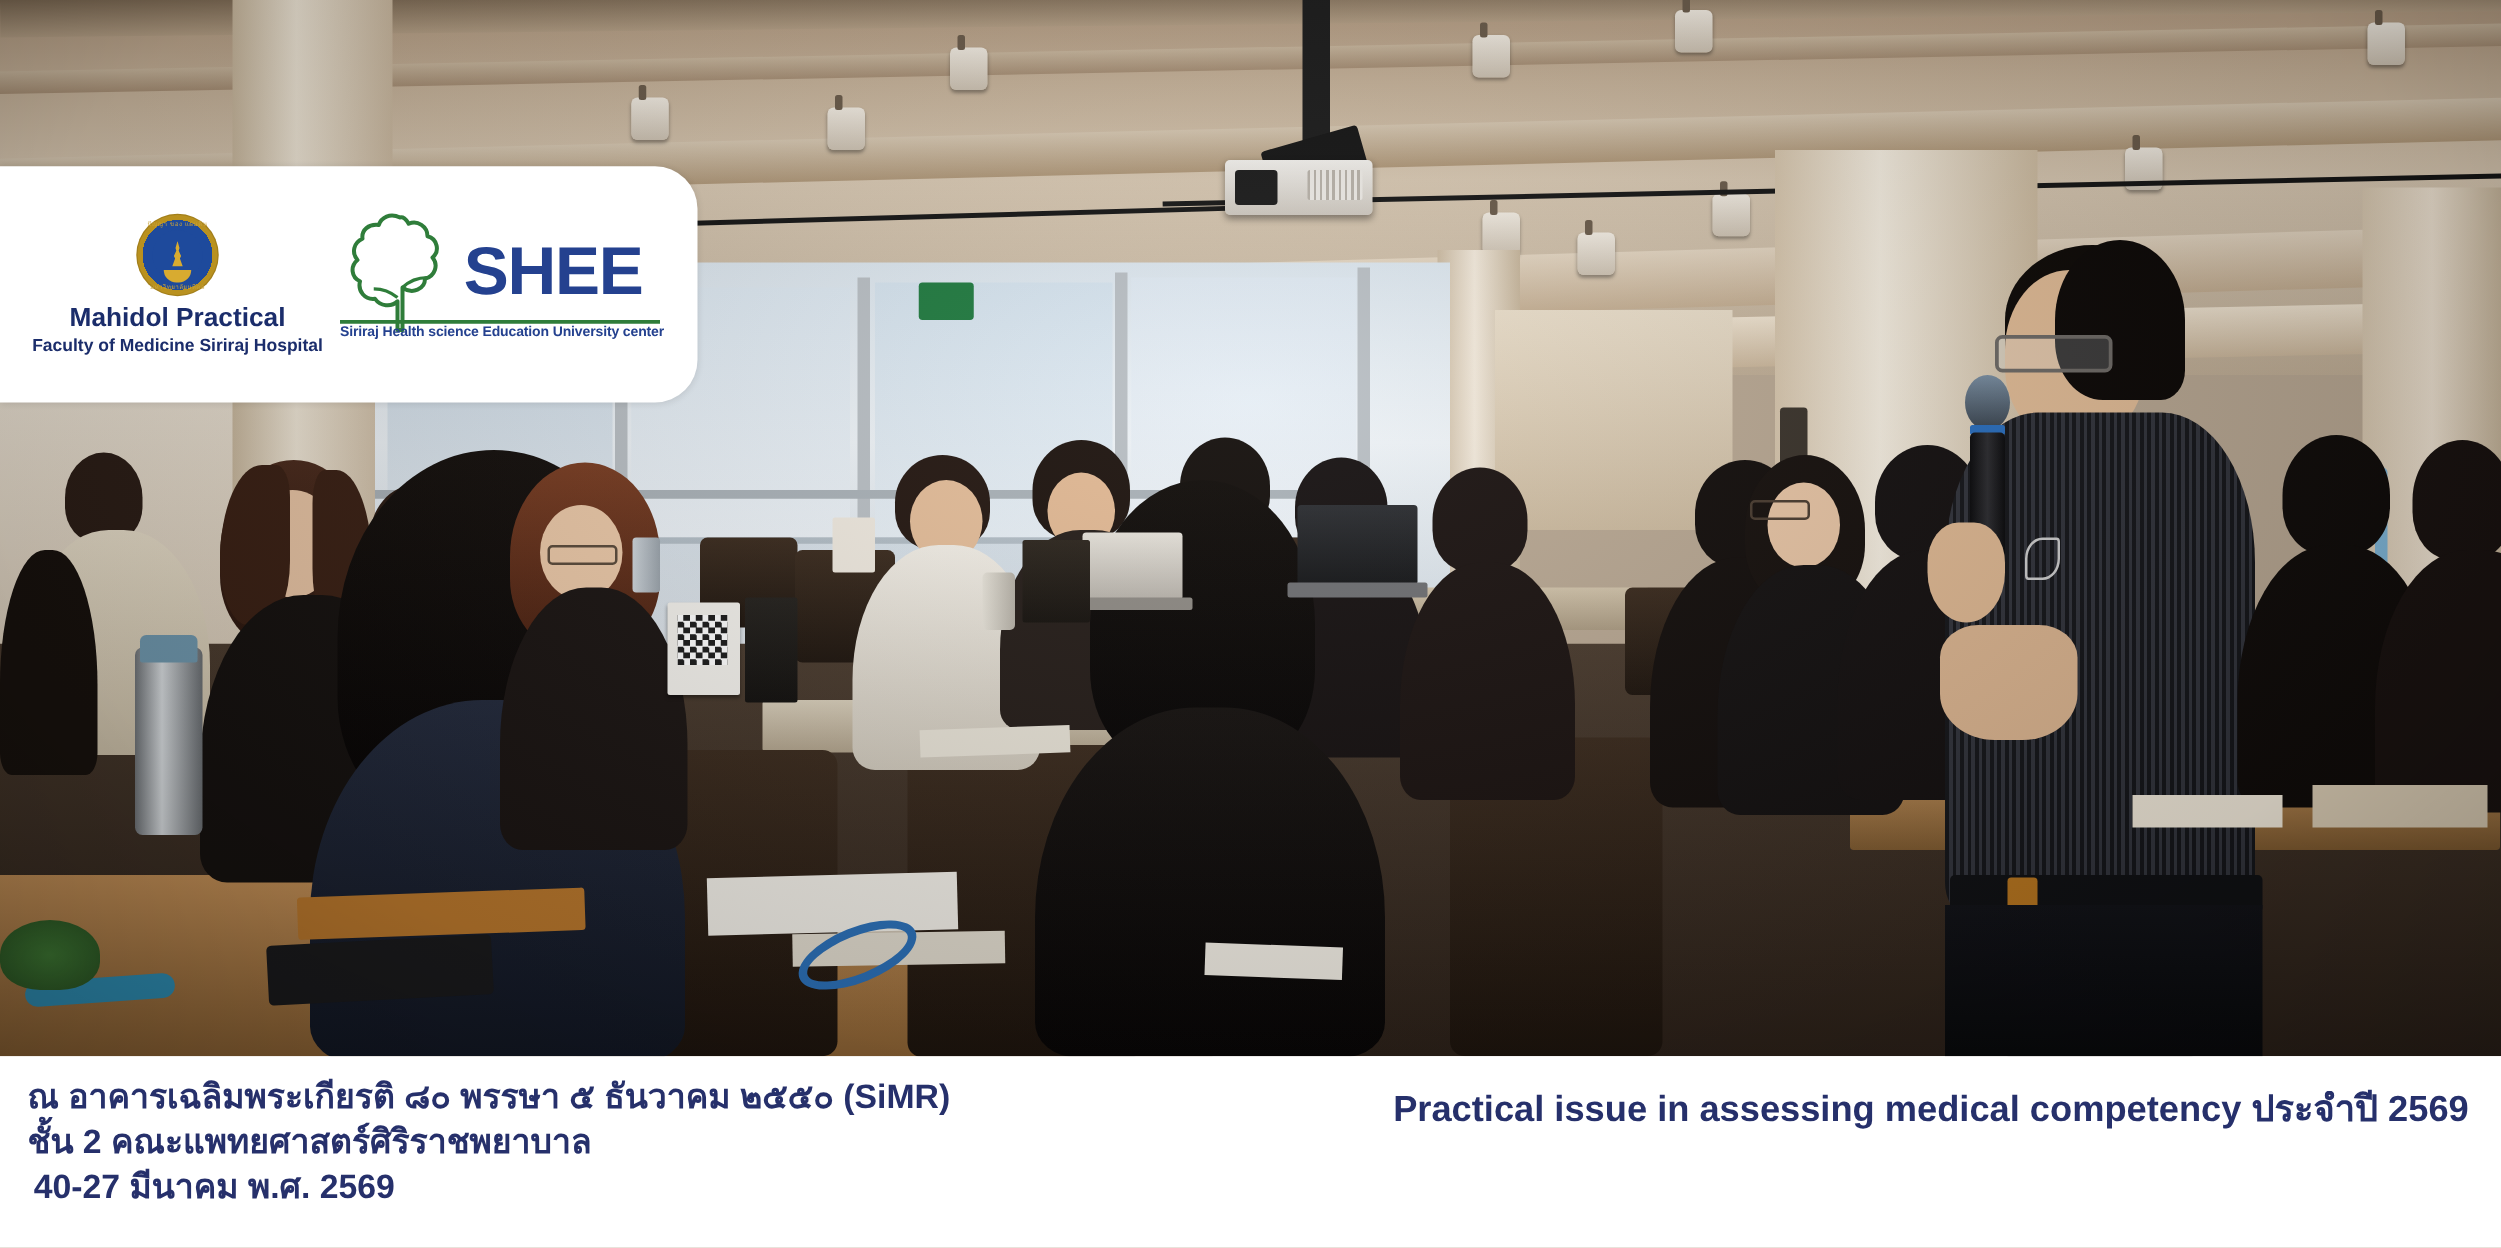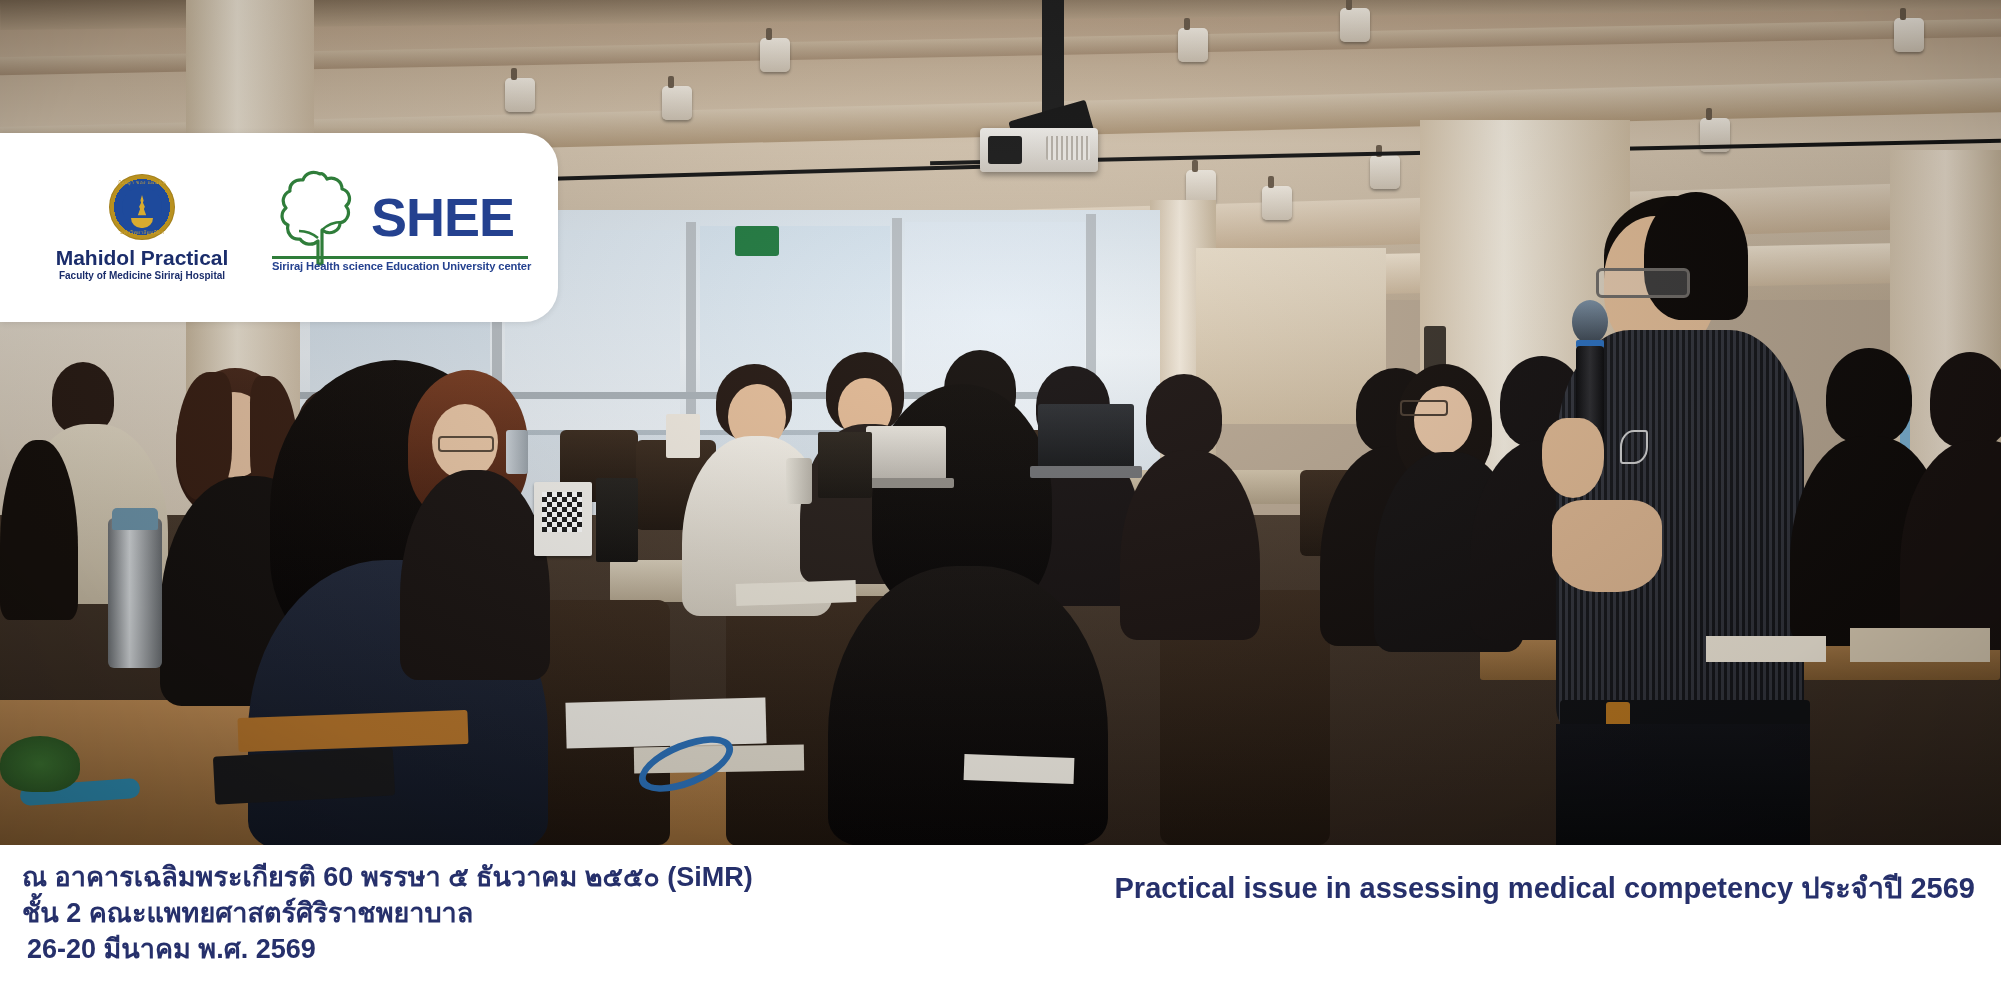--- a/index.html
+++ b/index.html
@@ -90,21 +90,21 @@
   .crest-fig{position:absolute;left:50%;top:52%;transform:translate(-50%,-50%);
     width:16px;height:26px;background:#d8ab30;
     clip-path:polygon(50% 0%,60% 22%,56% 30%,68% 46%,62% 54%,76% 78%,24% 78%,38% 54%,32% 46%,44% 30%,40% 22%);}
   .crest-base{position:absolute;left:50%;top:68%;transform:translateX(-50%);
     width:22px;height:10px;border-radius:0 0 11px 11px;background:#d8ab30;}
   .crest-txt-top{position:absolute;left:0;top:4px;width:100%;text-align:center;
     font-size:5px;color:#c9a23a;letter-spacing:.4px;}
   .crest-txt-bot{position:absolute;left:0;bottom:4px;width:100%;text-align:center;
     font-size:5px;color:#c9a23a;letter-spacing:.3px;}
   .mu-name{margin-top:7px;font-size:21px;font-weight:700;color:#1b2d6b;line-height:1.06;white-space:nowrap;}
-  .mu-sub{margin-top:2px;font-size:10px;font-weight:700;color:#1b2d6b;line-height:1.06;white-space:nowrap;}
+  .mu-sub{margin-top:2px;font-size:14px;font-weight:700;color:#1b2d6b;line-height:1.06;white-space:nowrap;}
 
   .shee{position:relative;margin-left:10px;width:264px;height:128px;}
   .tree{position:absolute;left:6px;top:4px;width:96px;height:98px;}
   .shee-word{position:absolute;left:82px;top:26px;font-size:54px;font-weight:800;color:#24418f;
     letter-spacing:-1px;line-height:1;font-family:"Liberation Sans",sans-serif;margin-left:23px;}
   .shee-rule{position:absolute;left:6px;top:92px;width:256px;height:3px;background:#2f7d3a;}
   .shee-sub{position:absolute;left:6px;top:96px;width:262px;font-size:11.2px;font-weight:700;
     color:#24418f;white-space:nowrap;letter-spacing:-.1px;}
 
   
@@ -334,22 +334,22 @@
       </svg>
       <div class="shee-word">SHEE</div>
       <div class="shee-rule"></div>
       <div class="shee-sub">Siriraj Health science Education University center</div>
     </div>
 
   </div>
 
   <div class="caption">
     <div class="cap-left">
-      <div class="cl1">ณ อาคารเฉลิมพระเกียรติ 60 พรรษา ๕ ธันวาคม ๒๕๕๐ (SiMR)</div>
+      <div class="cl1">ณ อาคารเฉลิมพระเกียรติ ๘๐ พรรษา ๕ ธันวาคม ๒๕๕๐ (SiMR)</div>
       <div class="cl2">ชั้น 2 คณะแพทยศาสตร์ศิริราชพยาบาล</div>
-      <div class="cl3"> 26-20 มีนาคม พ.ศ. 2569</div>
+      <div class="cl3"> 40-27 มีนาคม พ.ศ. 2569</div>
     </div>
     <div class="cap-right">
       <div class="cr2">Practical issue in assessing medical competency ประจำปี 2569</div>
     </div>
   </div>
 
 </div>
 
 </body></html>

